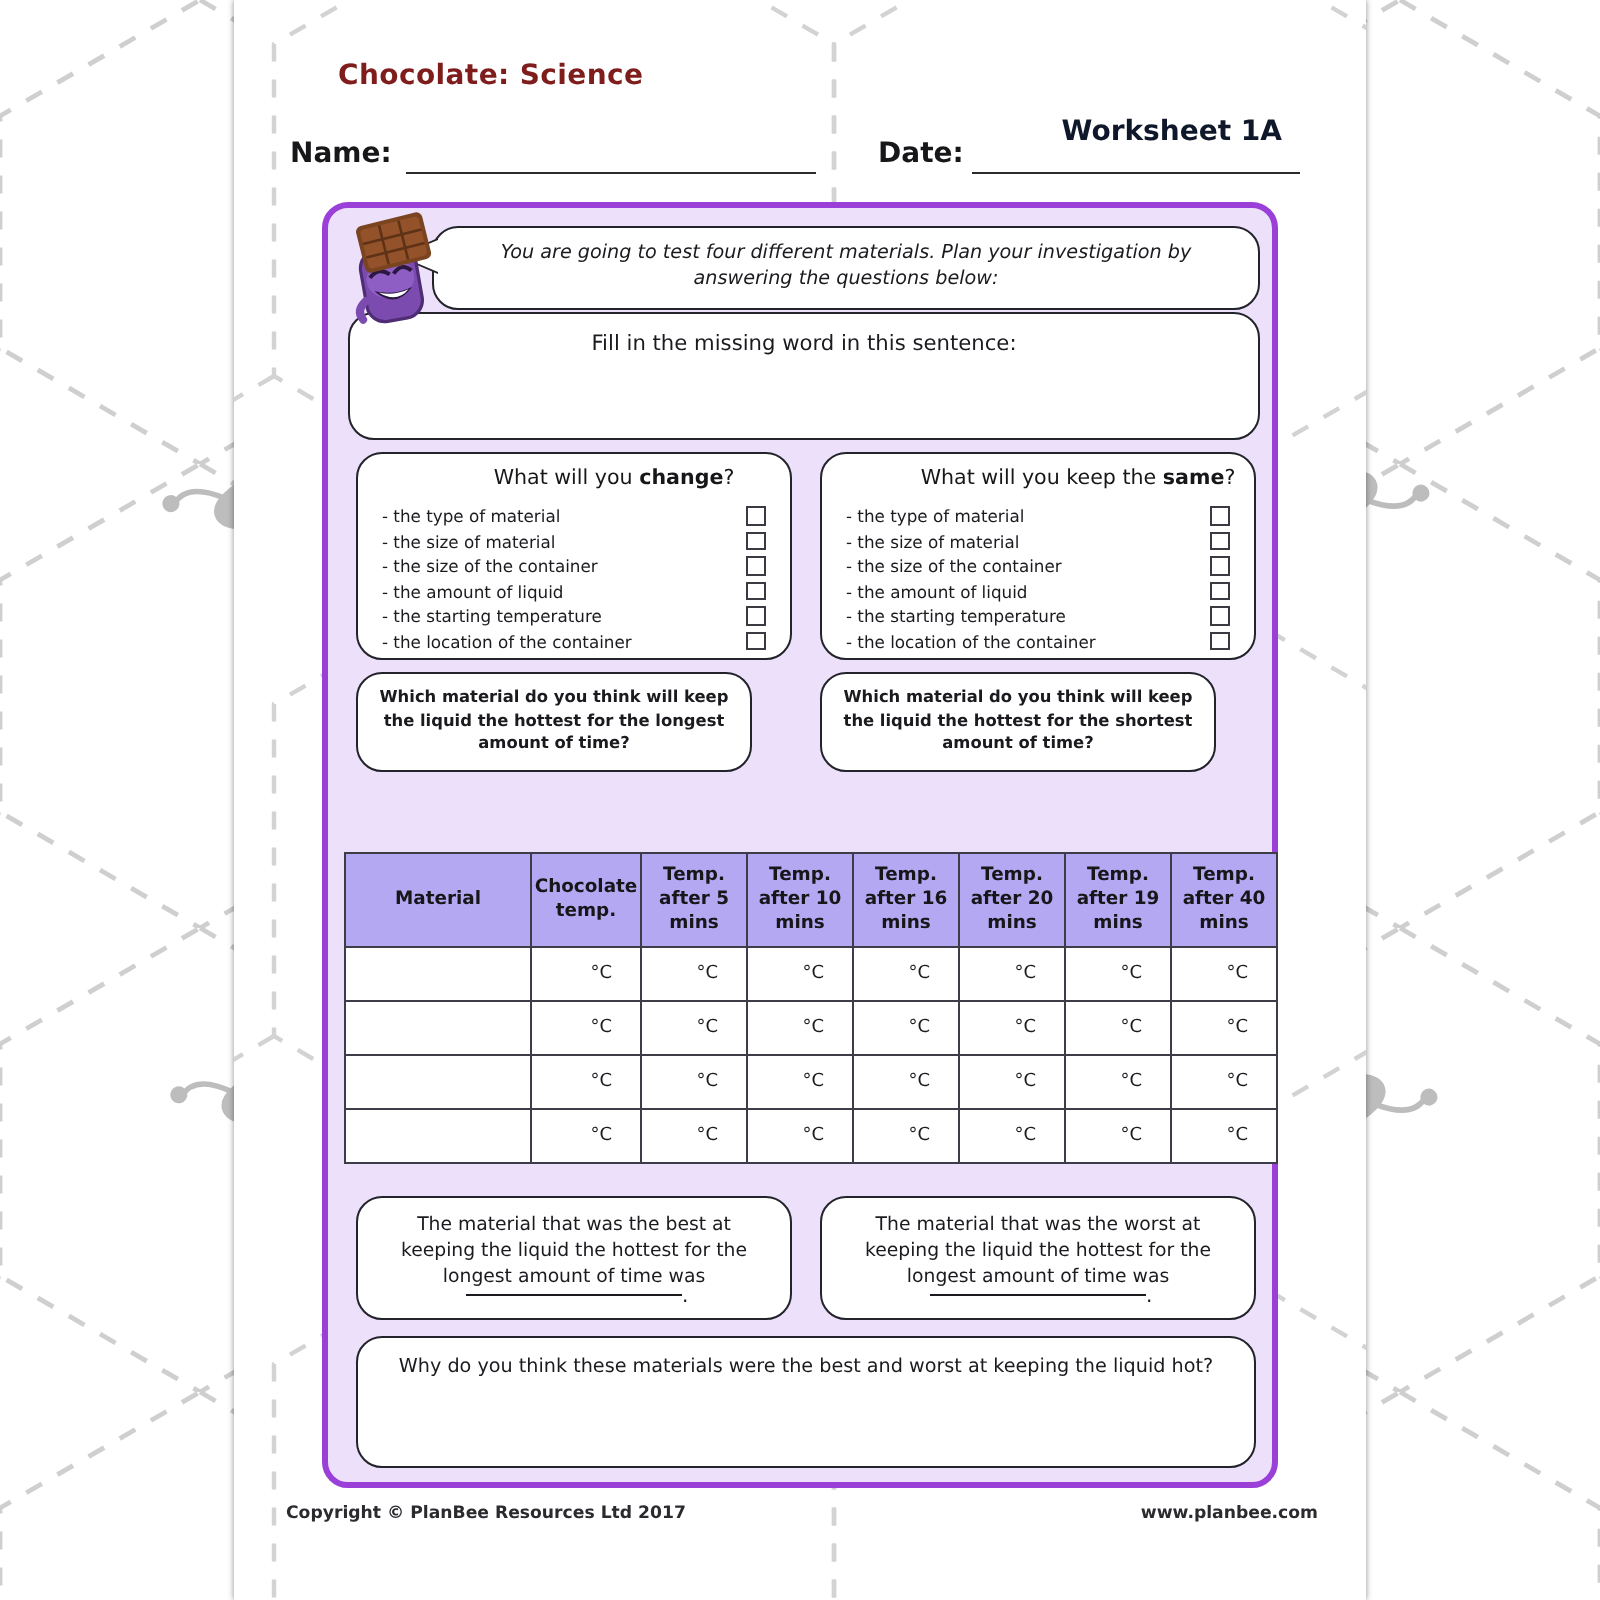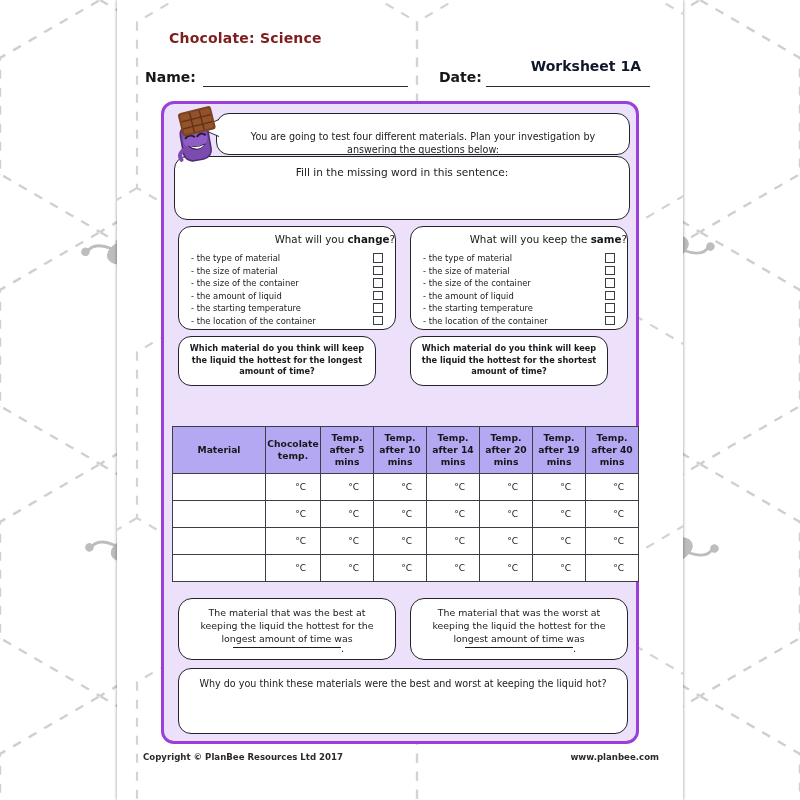--- a/index.html
+++ b/index.html
@@ -61,21 +61,21 @@
     border-radius:13px;
     box-sizing:border-box;
   }
   .card-txt{
     text-align:center;color:#1a1a1f;
     line-height:1.36;
   }
 
   
   .speech{left:52px;top:9px;width:414px;height:42px;}
-  .speech .card-txt{font-size:9.6px;padding:16px 14px 0 14px;}
+  .speech .card-txt{font-size:9.6px;padding:6px 14px 0 14px;font-style:italic;}
   .speech-tail{
     position:absolute;left:36px;top:16px;width:0;height:0;
     border-top:8px solid transparent;
     border-bottom:8px solid transparent;
     border-right:19px solid #fff;
     z-index:7;
   }
   .speech-tail-b{
     position:absolute;left:34px;top:15px;width:0;height:0;
     border-top:9px solid transparent;
@@ -92,21 +92,21 @@
   .sentence .line2{font-size:13px;font-weight:bold;padding-top:7px;line-height:1.45;}
   .blank-inline{
     display:inline-block;width:74px;border-bottom:1.6px solid #1a1a1f;
     vertical-align:-2px;margin:0 3px;
   }
 
   
   .cbcard{top:122px;width:218px;height:104px;}
   .cbcard.left{left:14px;}
   .cbcard.right{left:246px;}
-  .cb-title{text-align:right;font-size:10.3px;padding-top:6px;color:#17171a;padding-left:40px;}
+  .cb-title{text-align:center;font-size:10.3px;padding-top:6px;color:#17171a;padding-left:40px;}
   .cb-title b{font-weight:bold;}
   .cb-list{position:absolute;left:12px;top:26px;right:10px;}
   .cb-row{position:relative;height:12.6px;}
   .cb-label{position:absolute;left:0;top:0;font-size:8.4px;color:#1a1a1f;white-space:nowrap;}
   .cb-box{
     position:absolute;right:2px;top:0px;width:10px;height:9.5px;
     border:1.6px solid #3a3a42;background:#fff;box-sizing:border-box;
   }
 
   
@@ -137,21 +137,21 @@
   .tbl td{
     background:#fff;height:26px;color:#1a1a1f;font-size:9px;
     text-align:right;padding-right:14px;
   }
   .tbl td.mat{padding:0;}
   .col-mat{width:92px;}
   .col-st{width:54px;}
   .col-t{width:52px;}
 
   
-  .conc{top:494px;width:218px;height:62px;border-radius:14px;}
+  .conc{top:494px;width:218px;height:62px;}
   .conc.left{left:14px;}
   .conc.right{left:246px;}
   .conc .card-txt{font-size:9.4px;padding:7px 12px 0 12px;line-height:1.4;}
   .conc-blank{
     position:absolute;left:0;right:0;bottom:7px;text-align:center;
   }
   .conc-blank span{
     display:inline-block;width:108px;border-bottom:1.6px solid #1a1a1f;height:1px;
   }
   .conc-dot{position:absolute;bottom:5px;font-size:10px;color:#1a1a1f;}
@@ -384,21 +384,21 @@
           <div class="card-txt">Which material do you think will keep the liquid the hottest for the shortest amount of time?</div>
         </div>
 
         <table class="tbl">
           <thead>
             <tr>
               <th class="col-mat">Material</th>
               <th class="col-st">Chocolate temp.</th>
               <th class="col-t">Temp. after 5 mins</th>
               <th class="col-t">Temp. after 10 mins</th>
-              <th class="col-t">Temp. after 14 mins</th>
+              <th class="col-t">Temp. after 16 mins</th>
               <th class="col-t">Temp. after 20 mins</th>
               <th class="col-t">Temp. after 19 mins</th>
               <th class="col-t">Temp. after 40 mins</th>
             </tr>
           </thead>
           <tbody>
             <tr>
               <td class="mat"></td>
               <td>°C</td>
               <td>°C</td>

